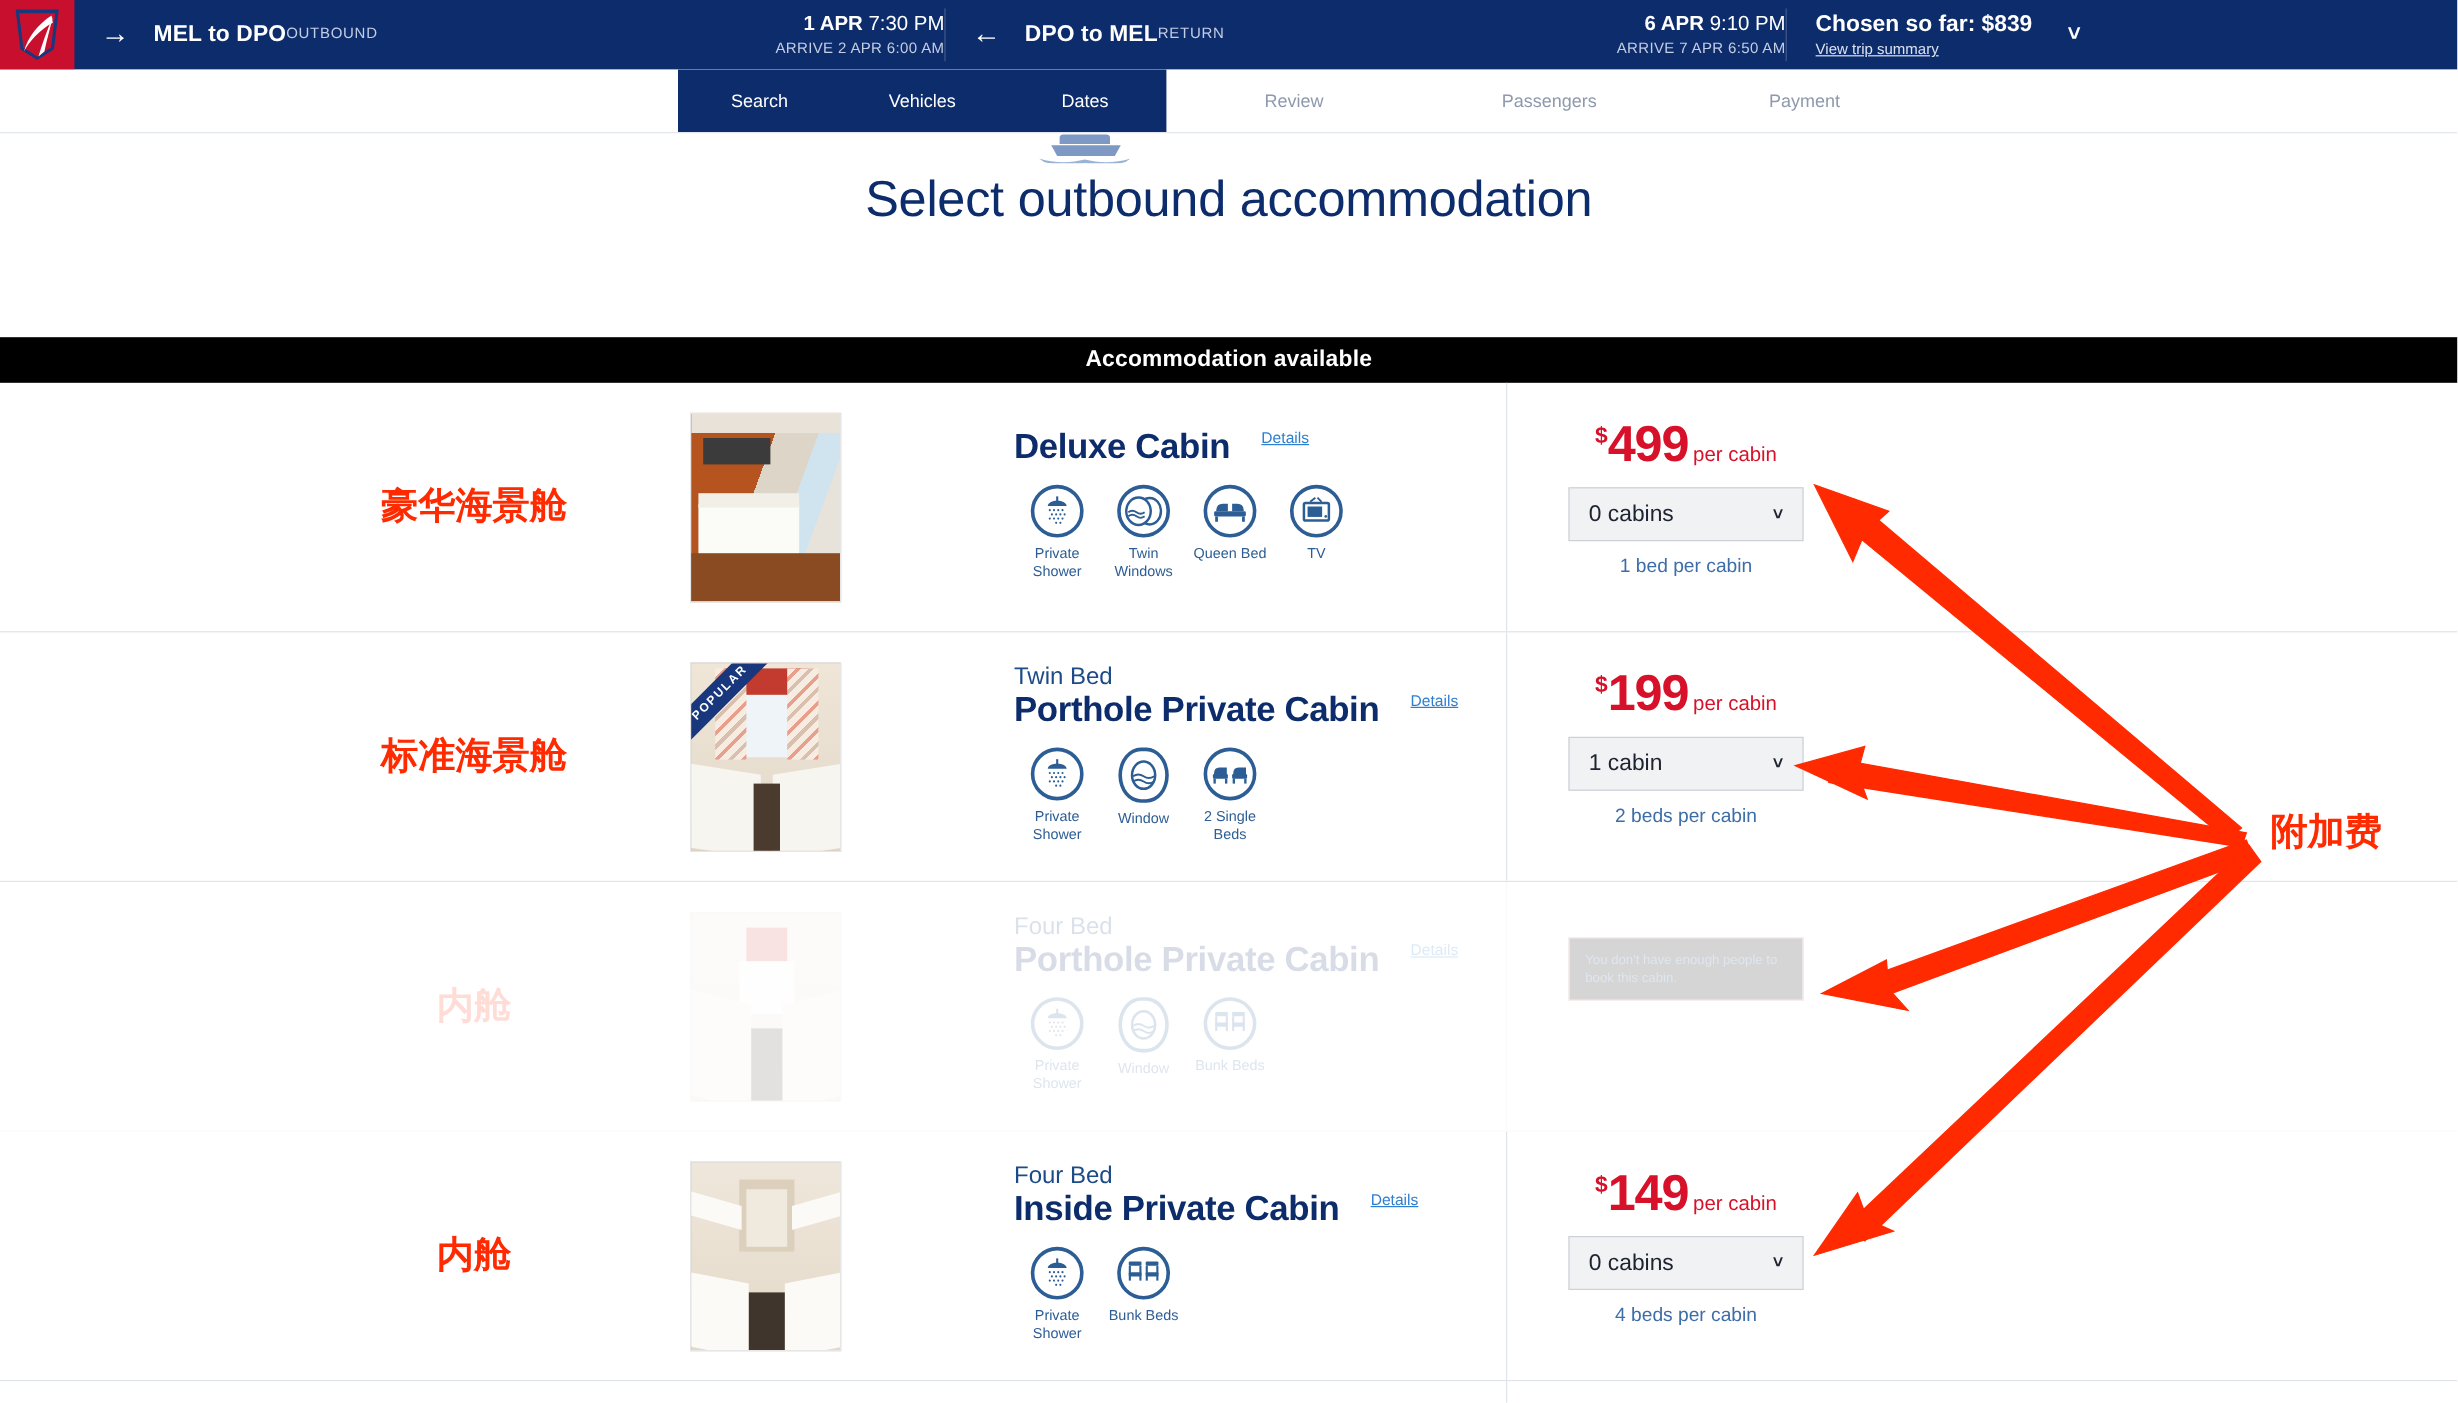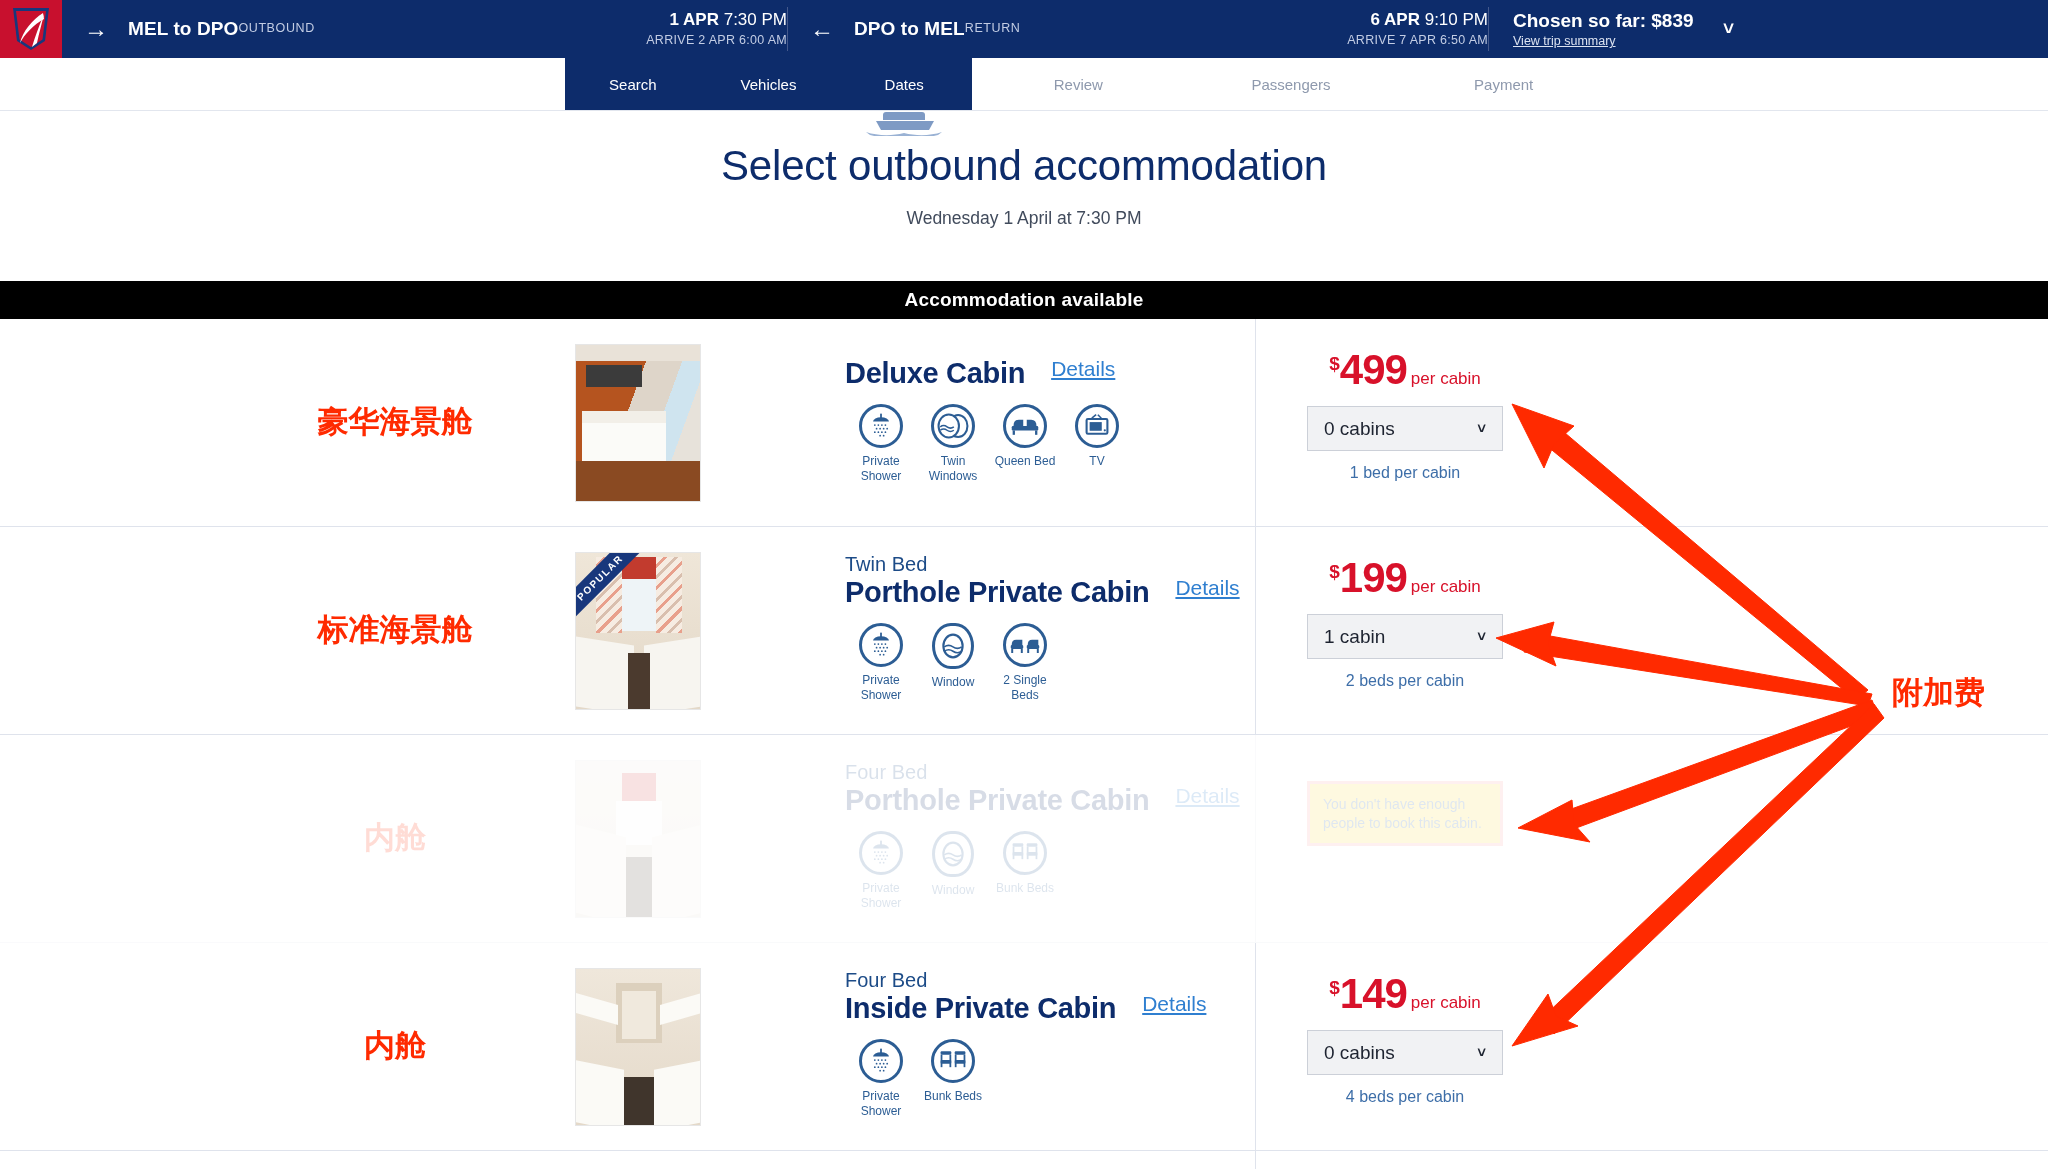--- a/index.html
+++ b/index.html
@@ -63,21 +63,21 @@
 
   .thumb{position:absolute;left:575px;width:126px;height:158px;background:#cfc3b6;overflow:hidden;border:1px solid #e6e6e6;box-sizing:border-box;}
   .thumb .sky{position:absolute;inset:0;}
   .ribbon{position:absolute;left:-34px;top:14px;width:116px;height:21px;background:#18377c;color:#fff;font-size:10px;
           letter-spacing:1.6px;display:flex;align-items:center;justify-content:center;transform:rotate(-45deg);font-weight:600;}
 
   .info{position:absolute;left:845px;}
   .pre{font-size:20px;color:#1c4b87;line-height:1.1;margin-bottom:1px;}
   .name-line{display:flex;align-items:flex-start;}
   .name{font-size:29px;color:#0d2c6b;font-weight:bold;letter-spacing:-.3px;}
-  .details{font-size:21px;color:#2f7fd0;text-decoration:underline;margin-left:26px;cursor:pointer;white-space:nowrap;}
+  .details{font-size:13px;color:#2f7fd0;text-decoration:underline;margin-left:26px;cursor:pointer;white-space:nowrap;}
 
   .icons{display:flex;margin-top:14px;}
   .ic{width:72px;text-align:center;}
   .ic-circle{width:44px;height:44px;border:3px solid #2c5d94;border-radius:50%;margin:0 auto;position:relative;
              display:flex;align-items:center;justify-content:center;box-sizing:border-box;}
   .ic-circle.oval{border-radius:50%/56%;width:42px;height:46px;}
   .ic-label{font-size:12px;color:#2c5d94;line-height:1.25;margin-top:6px;}
 
   .divider{position:absolute;top:0;bottom:0;width:1px;background:#dfe3ec;}
 
@@ -85,22 +85,22 @@
   .price{color:#d8112a;line-height:1;white-space:nowrap;}
   .price .cur{font-size:19px;vertical-align:top;position:relative;top:5px;font-weight:bold;}
   .price .amt{font-size:42px;font-weight:bold;letter-spacing:-1px;}
   .price .per{font-size:17px;font-weight:400;margin-left:4px;}
   .select{margin-top:15px;width:196px;height:45px;background:#f1f2f4;border:1px solid #ccd0d8;box-sizing:border-box;
           display:flex;align-items:center;justify-content:space-between;padding:0 16px;cursor:pointer;margin-left:auto;margin-right:auto;}
   .select-val{font-size:19px;color:#1d2330;}
   .select-caret{font-size:15px;color:#1d2330;font-weight:bold;}
   .beds{font-size:16px;color:#3d6ea8;margin-top:13px;}
 
-  .nobox{margin:0 auto;width:196px;background:#fde047;border:3px solid #fca5a5;box-sizing:border-box;
-         padding:11px 13px;text-align:left;font-size:14px;color:#3d6ea8;line-height:1.33;}
+  .nobox{margin:0 auto;width:196px;background:#000000;border:1px solid #fca5a5;box-sizing:border-box;
+         padding:11px 13px;text-align:left;font-size:11px;color:#3d6ea8;line-height:1.33;}
 
   
   .anno{position:absolute;left:0;top:0;width:2048px;height:1169px;pointer-events:none;}
   .anno-text{position:absolute;color:#ff2a00;font-size:31px;font-weight:bold;
              font-family:"DejaVu Sans","Liberation Sans",sans-serif;white-space:nowrap;}
 </style>
 </head>
 <body>
 
 <div class="page">
@@ -174,21 +174,20 @@
       </div>
     </div>
     <div class="steps-right">
       <div class="step off"><span>Review</span></div>
       <div class="step off"><span>Passengers</span></div>
       <div class="step off"><span>Payment</span></div>
     </div>
   </div>
 
   <div class="h1">Select outbound accommodation</div>
-  <div class="h2">Wednesday 1 April at 7:30 PM</div>
 
   <div class="avail">Accommodation available</div>
 
   <div class="rows" id="rows">
       <div class="row" style="height: 208px;">
         <div class="row-inner">
           <div class="cn" style="top: 82px;">豪华海景舱</div>
           <div class="thumb" style="top: 25px;">
             <div class="sky" style="background:
       linear-gradient(180deg,#e9e2d8 0%,#e9e2d8 10%,transparent 10%),

